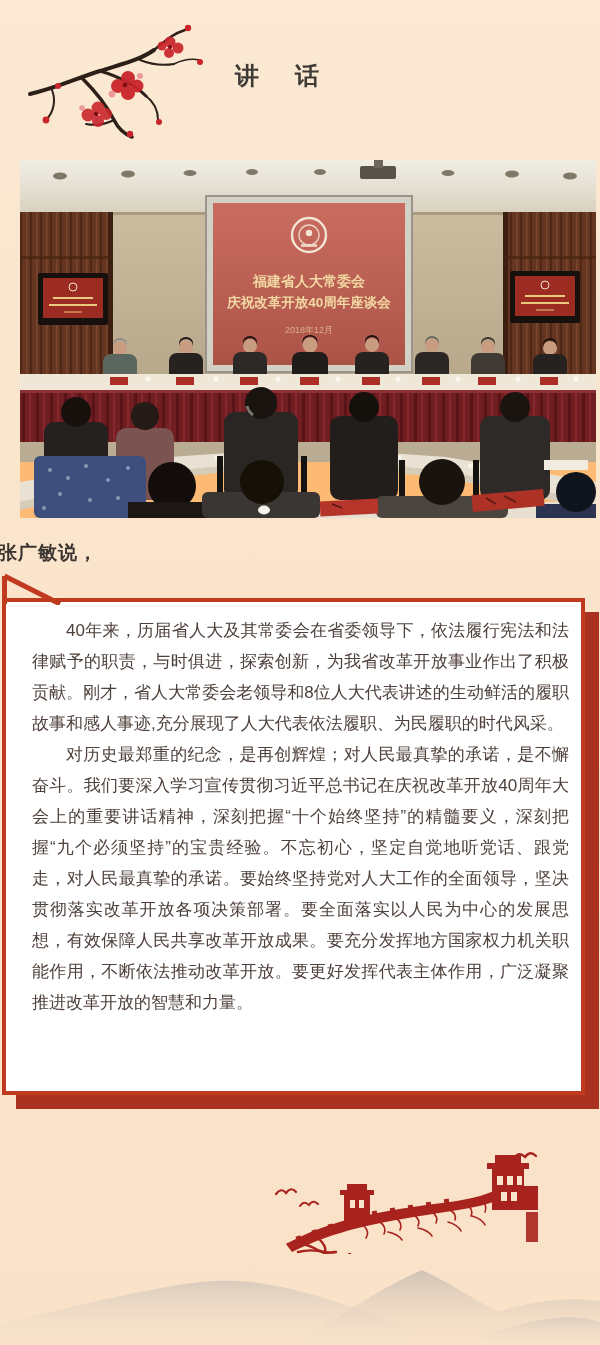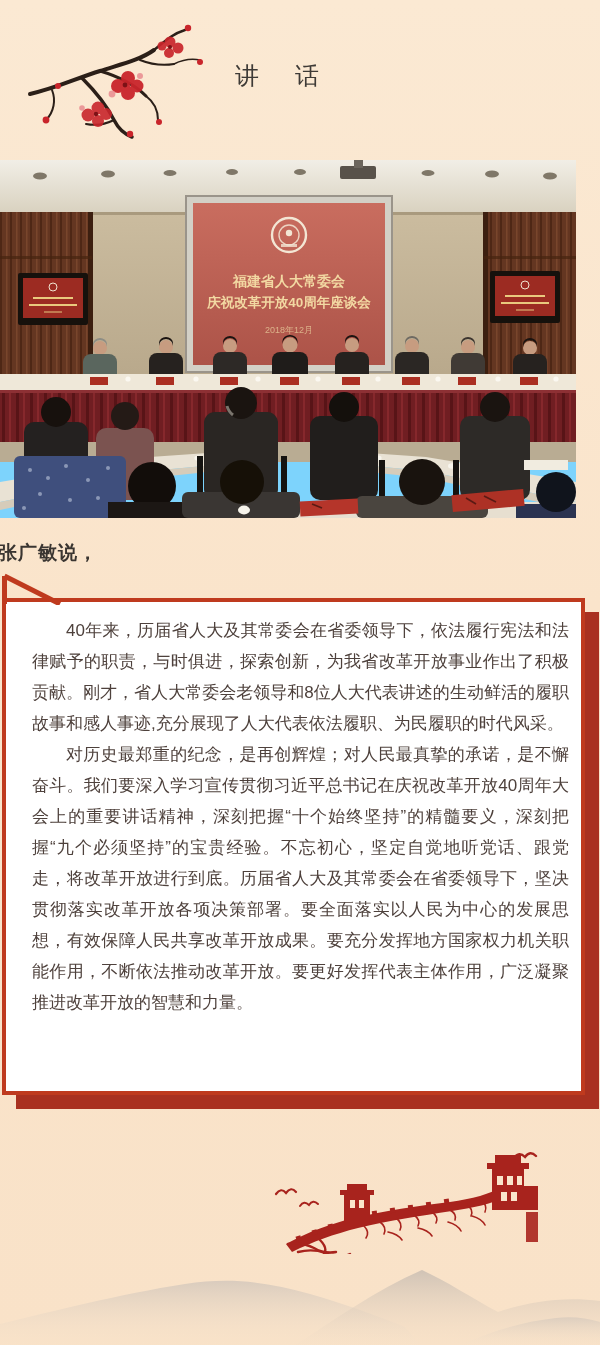--- a/index.html
+++ b/index.html
@@ -4,25 +4,25 @@
 <style>
   html,body{margin:0;padding:0;}
   body{
     width:600px;height:1345px;position:relative;overflow:hidden;
     background:linear-gradient(180deg,#fbe9d3 0%,#fae4cb 45%,#f9e2c8 100%);
     font-family:"Liberation Sans","DejaVu Sans",sans-serif;
   }
   .plum{position:absolute;left:22px;top:16px;width:190px;height:125px;}
   .page-title{
     position:absolute;left:235px;top:60px;
-    font-size:24px;font-weight:normal;color:#3e3a36;letter-spacing:6px;
+    font-size:24px;font-weight:bold;color:#3e3a36;letter-spacing:6px;
   }
   .photo{
-    position:absolute;left:0;top:160px;width:576px;height:358px;
-    overflow:hidden;background:#7dd3fc;
+    position:absolute;left:20px;top:160px;width:576px;height:358px;
+    overflow:hidden;background:#fdba74;
   }
   .speaker{
     position:absolute;left:-2px;top:540px;
     font-size:19px;font-weight:bold;color:#3a3531;letter-spacing:1px;
   }
   .bubble{
     position:absolute;left:2px;top:598px;width:583px;min-height:497px;
     box-sizing:border-box;background:#ffffff;
     border:4px solid #bf3a1e;
     box-shadow:14px 14px 0 0 #a93120;
@@ -320,21 +320,21 @@
 </svg>
 </div>
 
 <div class="speaker">张广敏说，</div>
 
 <div class="bubble">
   <svg class="bubble-tail" viewBox="0 0 62 32">
     <path d="M2.5,3 L2.5,31 M2.5,3 L58,31" fill="none" stroke="#bf3a1e" stroke-width="5"></path>
   </svg>
   <p>40年来，历届省人大及其常委会在省委领导下，依法履行宪法和法律赋予的职责，与时俱进，探索创新，为我省改革开放事业作出了积极贡献。刚才，省人大常委会老领导和8位人大代表讲述的生动鲜活的履职故事和感人事迹,充分展现了人大代表依法履职、为民履职的时代风采。</p>
-  <p>对历史最郑重的纪念，是再创辉煌；对人民最真挚的承诺，是不懈奋斗。我们要深入学习宣传贯彻习近平总书记在庆祝改革开放40周年大会上的重要讲话精神，深刻把握“十个始终坚持”的精髓要义，深刻把握“九个必须坚持”的宝贵经验。不忘初心，坚定自觉地听党话、跟党走，将改革开放进行到底。历届省人大及其常委会在省委领导下，坚决贯彻落实改革开放各项决策部署。要全面落实以人民为中心的发展思想，有效保障人民共享改革开放成果。要充分发挥地方国家权力机关职能作用，不断依法推动改革开放。要更好发挥代表主体作用，广泛凝聚推进改革开放的智慧和力量。</p>
+  <p>对历史最郑重的纪念，是再创辉煌；对人民最真挚的承诺，是不懈奋斗。我们要深入学习宣传贯彻习近平总书记在庆祝改革开放40周年大会上的重要讲话精神，深刻把握“十个始终坚持”的精髓要义，深刻把握“九个必须坚持”的宝贵经验。不忘初心，坚定自觉地听党话、跟党走，对人民最真挚的承诺。要始终坚持党对人大工作的全面领导，坚决贯彻落实改革开放各项决策部署。要全面落实以人民为中心的发展思想，有效保障人民共享改革开放成果。要充分发挥地方国家权力机关职能作用，不断依法推动改革开放。要更好发挥代表主体作用，广泛凝聚推进改革开放的智慧和力量。</p>
 </div>
 
 <svg class="greatwall" viewBox="0 0 276 102">
   <g fill="#a8231d" stroke="#a8231d">
 
     <path d="M8,42 q5,-7 10,-1 q5,-7 10,-1" fill="none" stroke-width="2.2" stroke-linecap="round"></path>
     <path d="M32,54 q4,-6 9,-1 q4,-6 9,-1" fill="none" stroke-width="2" stroke-linecap="round"></path>
     <path d="M246,6 q5,-7 11,-1 q5,-7 11,-1" fill="none" stroke-width="2.4" stroke-linecap="round"></path>
 
     <path d="M18,92 C40,80 62,72 86,66 C120,58 150,54 182,50 C204,47 222,42 236,34

